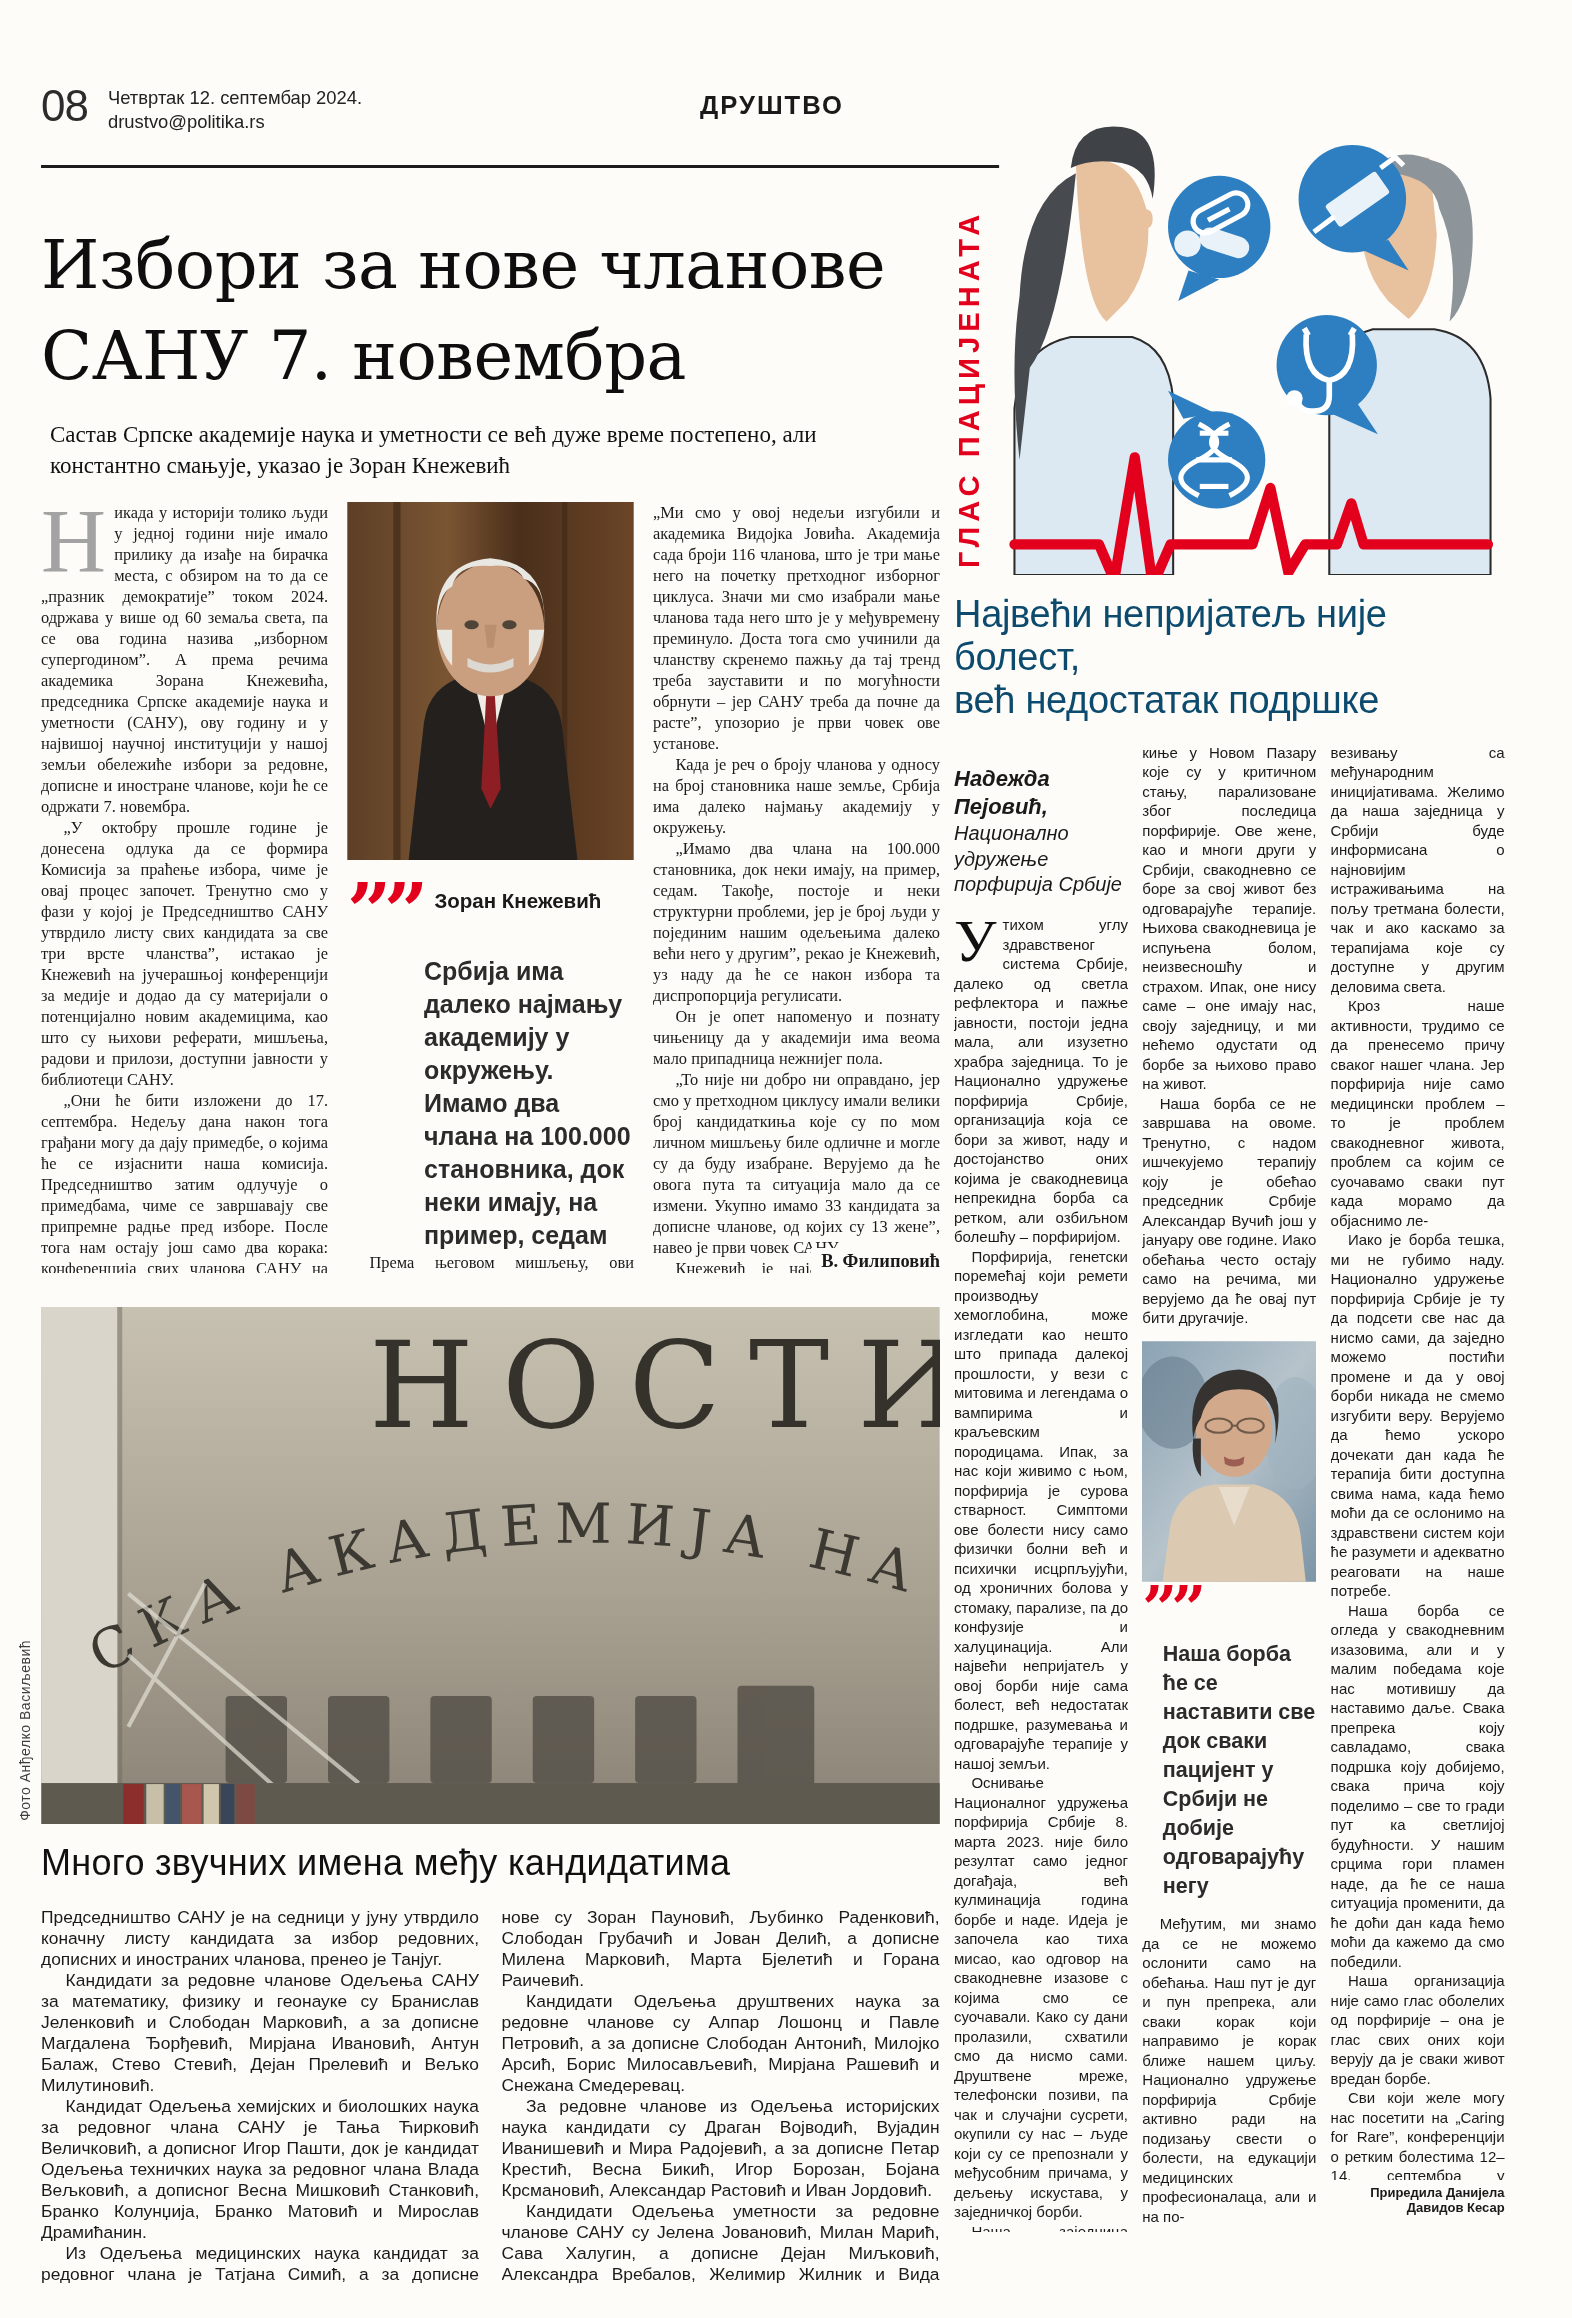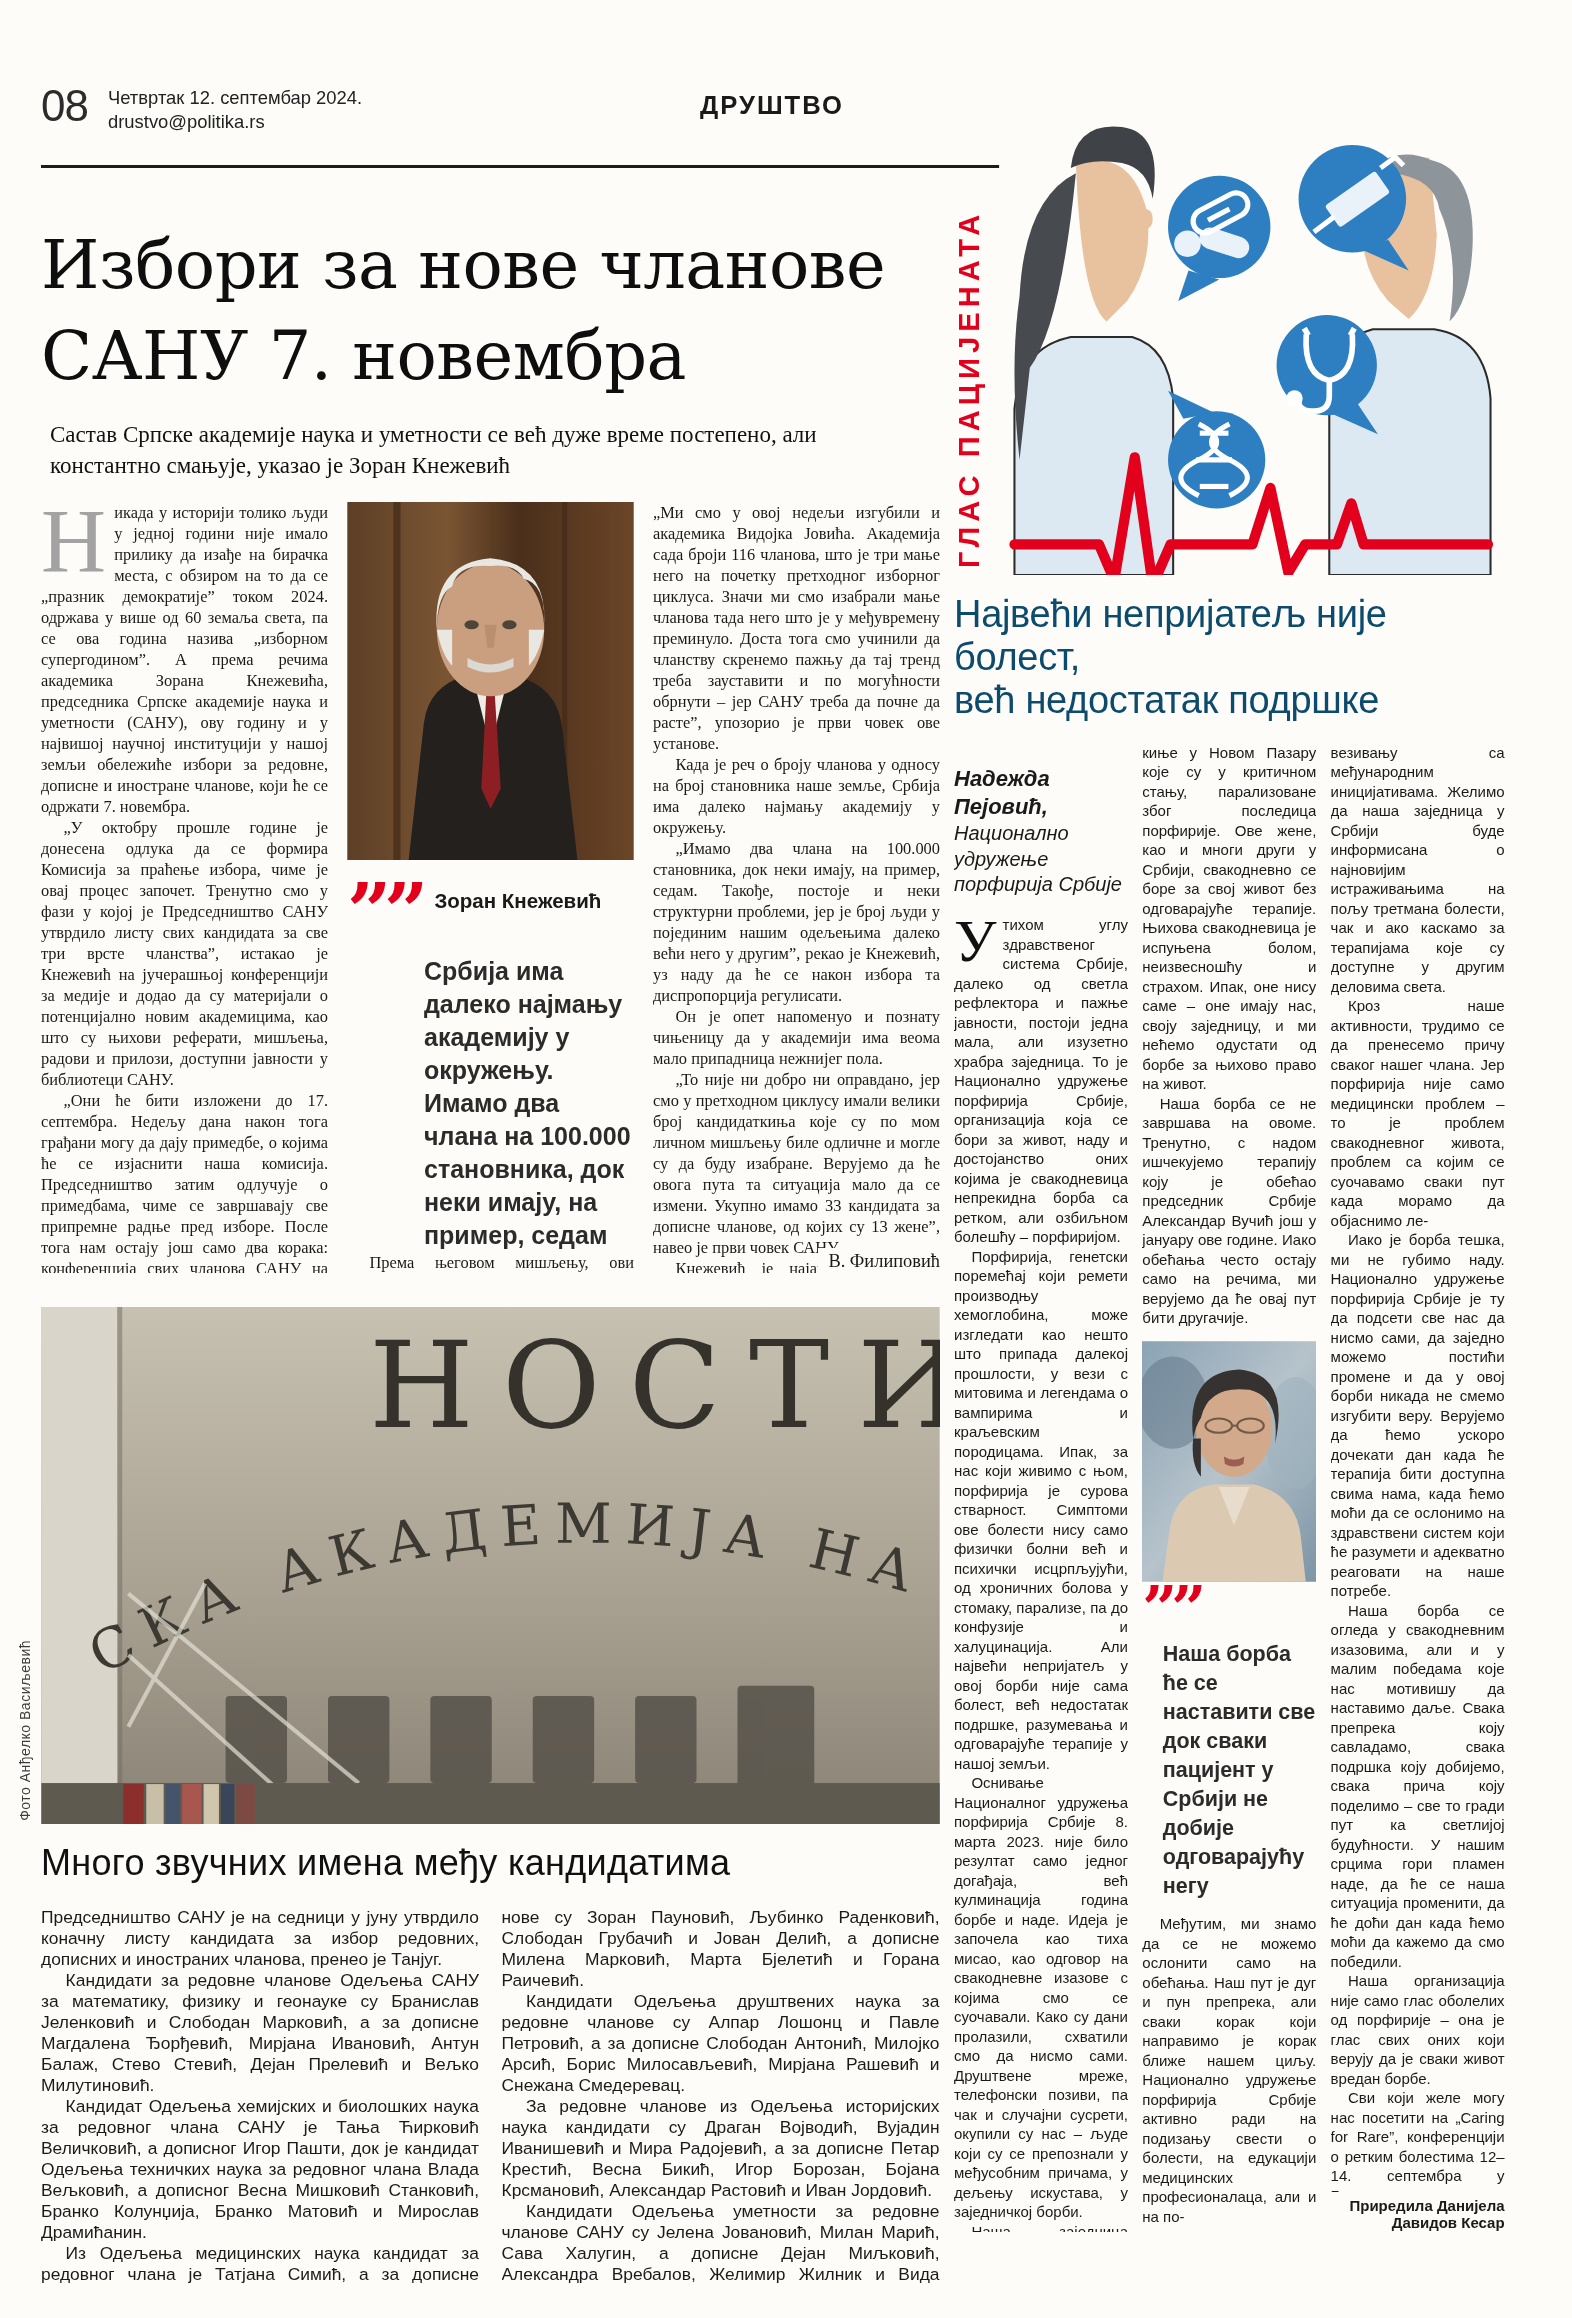--- a/index.html
+++ b/index.html
@@ -22,21 +22,21 @@
           width:865px;color:#111;margin-left:9px;}
   .m-cols{display:flex;gap:19px;margin-top:20.5px;height:771px;overflow:hidden;}
   .m-col{width:287px;flex:0 0 287px;height:771px;overflow:hidden;position:relative;}
   p.ser{font-family:"Liberation Serif",serif;font-size:16.4px;line-height:21px;text-align:justify;
         margin:0;text-indent:22.5px;}
   p.ser.first{text-indent:0;}
   .dropcap{float:left;font-family:"Liberation Serif",serif;font-size:90px;line-height:73px;
            color:#a3a3a3;padding:3.1px 8.2px 0 0;}
   .dropcap.dark{color:#111;font-size:60px;line-height:49px;padding:2px 6.1px 0 0;}
   .m-byline{position:absolute;right:0;bottom:0;background:#fdfcf8;font-family:"Liberation Serif",serif;
-            font-weight:normal;font-size:18.4px;padding:3.1px 0 1px 10.2px;}
+            font-weight:bold;font-size:18.4px;padding:3.1px 0 1px 10.2px;}
   
   .portrait-wrap{position:relative;width:287px;height:358px;}
   .vtext{writing-mode:vertical-rl;transform:rotate(180deg);font-size:14px;color:#3d3d3d;
          letter-spacing:0.5px;}
   .q-row{display:flex;margin-top:23.6px;align-items:flex-start;}
   .q-mark{font-family:"DejaVu Serif",serif;font-weight:bold;font-size:77px;line-height:56px;
           color:#e2001c;letter-spacing:-7.2px;flex:0 0 auto;}
   .q-name{font-size:20.5px;line-height:24.6px;font-weight:bold;margin:5.1px 0 0 13.3px;}
   .q-text{margin:15.4px 0 0 77px;font-size:25px;line-height:33px;font-weight:bold;color:#2b2b2b;}
   .q-after{margin-top:29px;}
@@ -62,21 +62,21 @@
   .p-cols{display:flex;gap:14.3px;margin-top:20.5px;height:1489px;overflow:hidden;}
   .p-col{width:174px;flex:0 0 174px;height:1489px;overflow:hidden;position:relative;}
   p.pat-p{font-size:15px;line-height:19.5px;text-align:justify;margin:0;text-indent:17.4px;}
   p.pat-p.first{text-indent:0;}
   .p-by-incol{margin-bottom:17.4px;}
   .wphoto-wrap{position:relative;width:174px;height:241px;margin:13.3px 0 4.1px 0;}
   .credit-w{position:absolute;right:-15.4px;bottom:2px;}
   .pq-mark{font-family:"DejaVu Serif",serif;font-weight:bold;font-size:61px;line-height:46px;
            color:#e2001c;letter-spacing:-6.1px;}
   .pq-text{margin:8.2px 0 13.3px 20.5px;font-size:21.5px;line-height:29px;font-weight:bold;color:#2b2b2b;}
-  .signoff{position:absolute;right:0;bottom:0;background:#fdfcf8;font-weight:bold;font-size:15px;
+  .signoff{position:absolute;right:0;bottom:16px;background:#fdfcf8;font-weight:bold;font-size:13px;
            padding:4.1px 0 1px 8.2px;text-align:right;}
 </style>
 </head>
 <body>
 
 <div class="page">
 
   <div class="hdr">
     <div class="pageno">08</div>
     <div class="dateblk">

